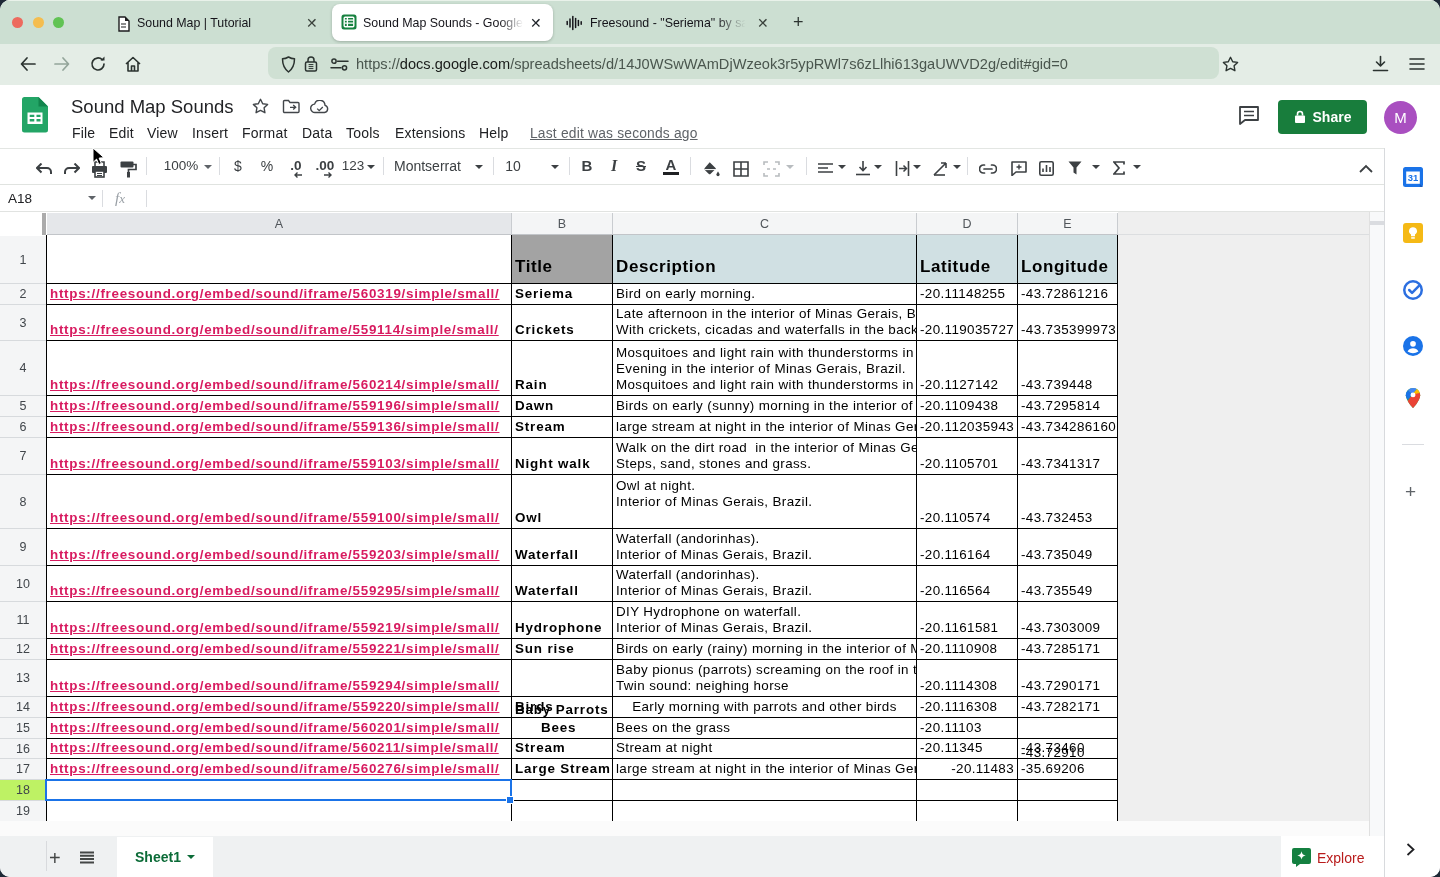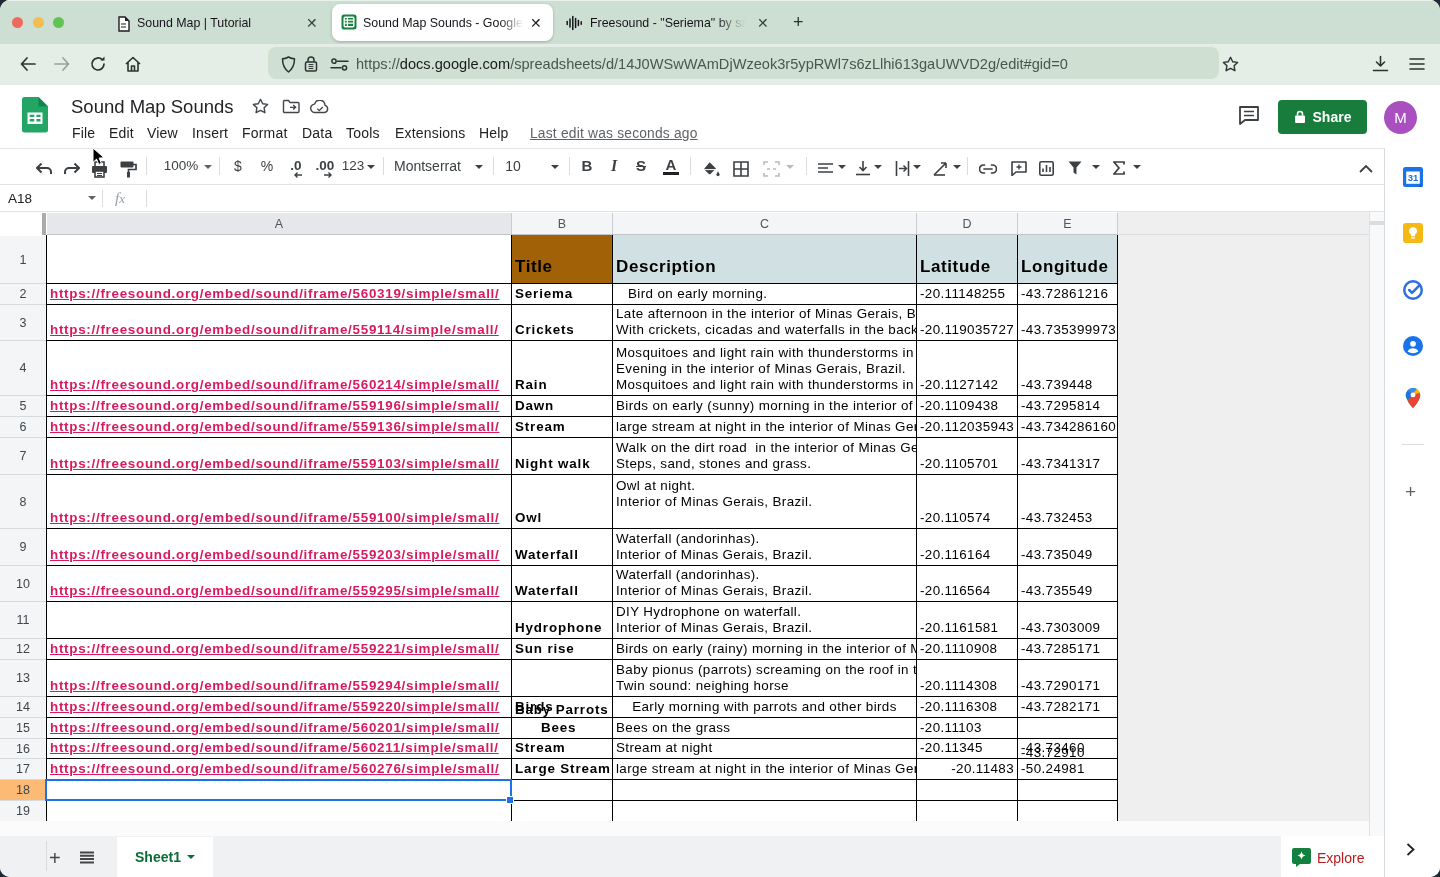--- a/index.html
+++ b/index.html
@@ -294,29 +294,29 @@
 <div class="rowhdr" style="top:475px;height:54px;background:#f4f5f6">8</div>
 <div class="rowhdr" style="top:529px;height:37px;background:#f4f5f6">9</div>
 <div class="rowhdr" style="top:566px;height:36px;background:#f4f5f6">10</div>
 <div class="rowhdr" style="top:602px;height:37px;background:#f4f5f6">11</div>
 <div class="rowhdr" style="top:639px;height:21px;background:#f4f5f6">12</div>
 <div class="rowhdr" style="top:660px;height:37px;background:#f4f5f6">13</div>
 <div class="rowhdr" style="top:697px;height:21px;background:#f4f5f6">14</div>
 <div class="rowhdr" style="top:718px;height:21px;background:#f4f5f6">15</div>
 <div class="rowhdr" style="top:739px;height:20px;background:#f4f5f6">16</div>
 <div class="rowhdr" style="top:759px;height:21px;background:#f4f5f6">17</div>
-<div class="rowhdr" style="top:780px;height:21px;background:#fdba74">18</div>
+<div class="rowhdr" style="top:780px;height:21px;background:#bef264">18</div>
 <div class="rowhdr" style="top:801px;height:21px;background:#f4f5f6">19</div>
-<div class="cell" style="left:512px;top:235px;width:100px;height:48px;background:#a16207;font-size:17px;letter-spacing:0.6px;font-weight:bold;padding-bottom:4px"><div style="flex-basis:20px">Title</div></div>
+<div class="cell" style="left:512px;top:235px;width:100px;height:48px;background:#a3a3a3;font-size:17px;letter-spacing:0.6px;font-weight:bold;padding-bottom:4px"><div style="flex-basis:20px">Title</div></div>
 <div class="cell" style="left:613px;top:235px;width:303px;height:48px;background:#d0e0e3;font-size:17px;letter-spacing:0.6px;font-weight:bold;padding-bottom:4px"><div style="flex-basis:20px">Description</div></div>
 <div class="cell" style="left:917px;top:235px;width:100px;height:48px;background:#d0e0e3;font-size:17px;letter-spacing:0.6px;font-weight:bold;padding-bottom:4px"><div style="flex-basis:20px">Latitude</div></div>
 <div class="cell" style="left:1018px;top:235px;width:99px;height:48px;background:#d0e0e3;font-size:17px;letter-spacing:0.6px;font-weight:bold;padding-bottom:4px"><div style="flex-basis:20px">Longitude</div></div>
 <div class="cell" style="left:47px;top:284px;width:464px;height:20px;"><div class="lnk">https://freesound.org/embed/sound/iframe/560319/simple/small/</div></div>
 <div class="cell" style="left:512px;top:284px;width:100px;height:20px;"><div class="bld">Seriema</div></div>
-<div class="cell" style="left:613px;top:284px;width:303px;height:20px;margin-left:12px;"><div>Bird on early morning.</div></div>
+<div class="cell" style="left:613px;top:284px;width:303px;height:20px;"><div>Bird on early morning.</div></div>
 <div class="cell" style="left:917px;top:284px;width:100px;height:20px;"><div>-20.11148255</div></div>
 <div class="cell" style="left:1018px;top:284px;width:99px;height:20px;"><div>-43.72861216</div></div>
 <div class="cell" style="left:47px;top:305px;width:464px;height:35px;"><div class="lnk">https://freesound.org/embed/sound/iframe/559114/simple/small/</div></div>
 <div class="cell" style="left:512px;top:305px;width:100px;height:35px;"><div class="bld">Crickets</div></div>
 <div class="cell" style="left:613px;top:305px;width:303px;height:35px;"><div>Late afternoon in the interior of Minas Gerais, Brazil.</div><div>With crickets, cicadas and waterfalls in the background.</div></div>
 <div class="cell" style="left:917px;top:305px;width:100px;height:35px;"><div>-20.119035727</div></div>
 <div class="cell" style="left:1018px;top:305px;width:99px;height:35px;"><div>-43.735399973</div></div>
 <div class="cell" style="left:47px;top:341px;width:464px;height:54px;"><div class="lnk">https://freesound.org/embed/sound/iframe/560214/simple/small/</div></div>
 <div class="cell" style="left:512px;top:341px;width:100px;height:54px;"><div class="bld">Rain</div></div>
 <div class="cell" style="left:613px;top:341px;width:303px;height:54px;"><div>Mosquitoes and light rain with thunderstorms in the distance.</div><div>Evening in the interior of Minas Gerais, Brazil.</div><div>Mosquitoes and light rain with thunderstorms in the distance.</div></div>
@@ -345,20 +345,21 @@
 <div class="cell" style="left:47px;top:529px;width:464px;height:36px;"><div class="lnk">https://freesound.org/embed/sound/iframe/559203/simple/small/</div></div>
 <div class="cell" style="left:512px;top:529px;width:100px;height:36px;"><div class="bld">Waterfall</div></div>
 <div class="cell" style="left:613px;top:529px;width:303px;height:36px;"><div>Waterfall (andorinhas).</div><div>Interior of Minas Gerais, Brazil.</div></div>
 <div class="cell" style="left:917px;top:529px;width:100px;height:36px;"><div>-20.116164</div></div>
 <div class="cell" style="left:1018px;top:529px;width:99px;height:36px;"><div>-43.735049</div></div>
 <div class="cell" style="left:47px;top:566px;width:464px;height:35px;"><div class="lnk">https://freesound.org/embed/sound/iframe/559295/simple/small/</div></div>
 <div class="cell" style="left:512px;top:566px;width:100px;height:35px;"><div class="bld">Waterfall</div></div>
 <div class="cell" style="left:613px;top:566px;width:303px;height:35px;"><div>Waterfall (andorinhas).</div><div>Interior of Minas Gerais, Brazil.</div></div>
 <div class="cell" style="left:917px;top:566px;width:100px;height:35px;"><div>-20.116564</div></div>
 <div class="cell" style="left:1018px;top:566px;width:99px;height:35px;"><div>-43.735549</div></div>
+<div class="cell" style="left:47px;top:602px;width:464px;height:36px;"><div class="lnk">https://freesound.org/embed/sound/iframe/559219/simple/small/</div></div>
 <div class="cell" style="left:512px;top:602px;width:100px;height:36px;"><div class="bld">Hydrophone</div></div>
 <div class="cell" style="left:613px;top:602px;width:303px;height:36px;"><div>DIY Hydrophone on waterfall.</div><div>Interior of Minas Gerais, Brazil.</div></div>
 <div class="cell" style="left:917px;top:602px;width:100px;height:36px;"><div>-20.1161581</div></div>
 <div class="cell" style="left:1018px;top:602px;width:99px;height:36px;"><div>-43.7303009</div></div>
 <div class="cell" style="left:47px;top:639px;width:464px;height:20px;"><div class="lnk">https://freesound.org/embed/sound/iframe/559221/simple/small/</div></div>
 <div class="cell" style="left:512px;top:639px;width:100px;height:20px;"><div class="bld">Sun rise</div></div>
 <div class="cell" style="left:613px;top:639px;width:303px;height:20px;"><div>Birds on early (rainy) morning in the interior of Minas Gerais</div></div>
 <div class="cell" style="left:917px;top:639px;width:100px;height:20px;"><div>-20.1110908</div></div>
 <div class="cell" style="left:1018px;top:639px;width:99px;height:20px;"><div>-43.7285171</div></div>
 <div class="cell" style="left:47px;top:660px;width:464px;height:36px;"><div class="lnk">https://freesound.org/embed/sound/iframe/559294/simple/small/</div></div>
@@ -378,21 +379,21 @@
 <div class="cell" style="left:1018px;top:744px;width:99px;height:20px;justify-content:center;"><div>-43.72910</div></div>
 <div class="cell" style="left:47px;top:739px;width:464px;height:19px;"><div class="lnk">https://freesound.org/embed/sound/iframe/560211/simple/small/</div></div>
 <div class="cell" style="left:512px;top:739px;width:100px;height:19px;"><div class="bld">Stream</div></div>
 <div class="cell" style="left:613px;top:739px;width:303px;height:19px;"><div>Stream at night</div></div>
 <div class="cell" style="left:917px;top:739px;width:100px;height:19px;"><div>-20.11345</div></div>
 <div class="cell" style="left:1018px;top:739px;width:99px;height:19px;"><div>-43.73460</div></div>
 <div class="cell" style="left:47px;top:759px;width:464px;height:20px;"><div class="lnk">https://freesound.org/embed/sound/iframe/560276/simple/small/</div></div>
 <div class="cell" style="left:512px;top:759px;width:100px;height:20px;"><div class="bld">Large Stream</div></div>
 <div class="cell" style="left:613px;top:759px;width:303px;height:20px;"><div>large stream at night in the interior of Minas Gerais, Brazil.</div></div>
 <div class="cell" style="left:917px;top:759px;width:100px;height:20px;align-items:flex-end;"><div>-20.11483</div></div>
-<div class="cell" style="left:1018px;top:759px;width:99px;height:20px;"><div>-50.24981</div></div>
+<div class="cell" style="left:1018px;top:759px;width:99px;height:20px;"><div>-35.69206</div></div>
 <div class="abs" style="left:46px;top:235px;width:1px;height:587px;background:#000"></div>
 <div class="abs" style="left:511px;top:235px;width:1px;height:587px;background:#000"></div>
 <div class="abs" style="left:612px;top:235px;width:1px;height:587px;background:#000"></div>
 <div class="abs" style="left:916px;top:235px;width:1px;height:587px;background:#000"></div>
 <div class="abs" style="left:1017px;top:235px;width:1px;height:587px;background:#000"></div>
 <div class="abs" style="left:1117px;top:235px;width:1px;height:587px;background:#000"></div>
 <div class="abs" style="left:46px;top:283px;width:1072px;height:1px;background:#000"></div>
 <div class="abs" style="left:46px;top:304px;width:1072px;height:1px;background:#000"></div>
 <div class="abs" style="left:46px;top:340px;width:1072px;height:1px;background:#000"></div>
 <div class="abs" style="left:46px;top:395px;width:1072px;height:1px;background:#000"></div>

